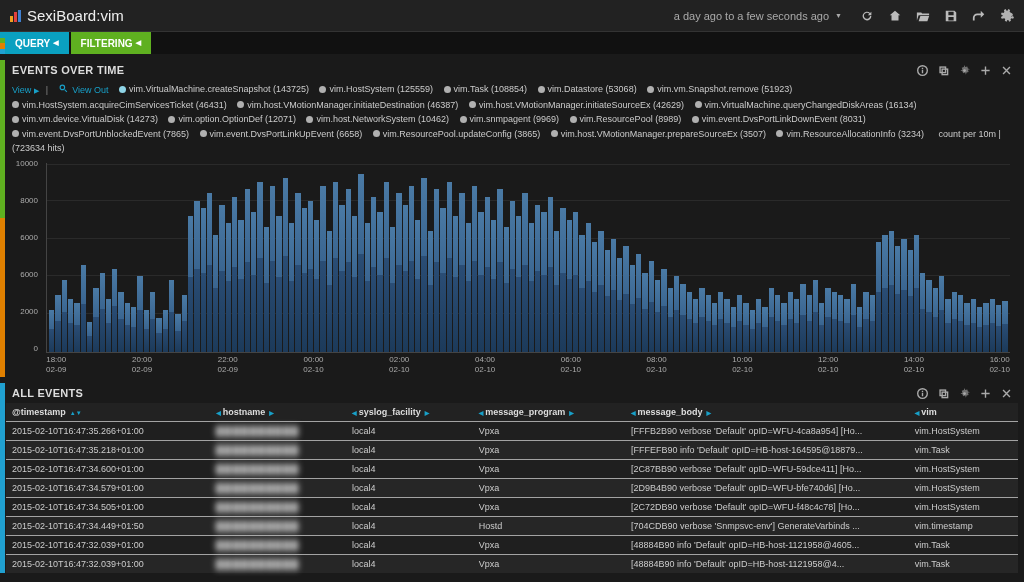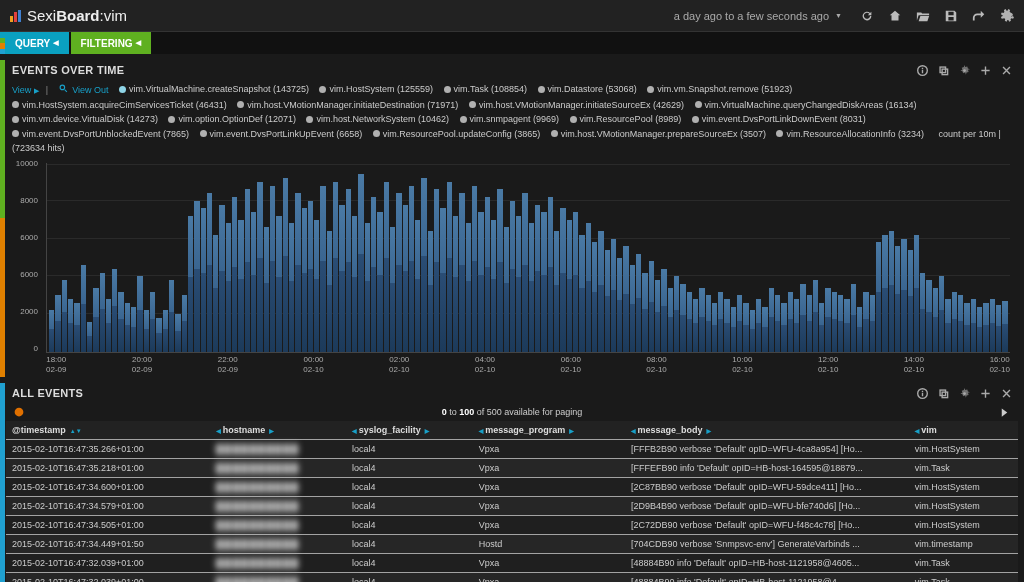--- a/index.html
+++ b/index.html
@@ -22,21 +22,21 @@
   padding: 0 10px;
   border-bottom: 1px solid #333;
 }
 .logo-icon { display: inline-flex; gap: 1px; margin-right: 6px; }
 .logo-icon span { width: 3px; display: inline-block; }
 .logo-icon .b1 { height: 6px; background: #f0a020; margin-top: 6px; }
 .logo-icon .b2 { height: 10px; background: #e04040; margin-top: 2px; }
 .logo-icon .b3 { height: 12px; background: #4080d0; }
 .logo-text { font-size: 15px; color: #eee; display: flex; align-items: baseline; }
 .logo-text .thin { font-weight: 300; }
-.logo-text .bold { font-weight: 700; }
+.logo-text .bold { font-weight: 400; }
 .topbar-spacer { flex: 1; }
 .topbar-time { color: #aaa; font-size: 11px; margin-right: 6px; }
 .topbar-caret { color: #aaa; font-size: 7px; cursor: pointer; }
 .topbar-icons { display: flex; gap: 14px; margin-left: 18px; }
 .topbar-icons .ico { color: #bbb; width: 14px; height: 14px; cursor: pointer; }
 
 
 .subnav {
   height: 22px;
   background: #111;
@@ -262,21 +262,21 @@
           <span class="legend-dot" style="background: rgb(176, 176, 176);"></span>
           <span>vim.Datastore (53068)</span>
         </span> <span class="legend-item">
           <span class="legend-dot" style="background: rgb(176, 176, 176);"></span>
           <span>vim.vm.Snapshot.remove (51923)</span>
         </span> <span class="legend-item">
           <span class="legend-dot" style="background: rgb(176, 176, 176);"></span>
           <span>vim.HostSystem.acquireCimServicesTicket (46431)</span>
         </span> <span class="legend-item">
           <span class="legend-dot" style="background: rgb(176, 176, 176);"></span>
-          <span>vim.host.VMotionManager.initiateDestination (71971)</span>
+          <span>vim.host.VMotionManager.initiateDestination (46387)</span>
         </span> <span class="legend-item">
           <span class="legend-dot" style="background: rgb(176, 176, 176);"></span>
           <span>vim.host.VMotionManager.initiateSourceEx (42629)</span>
         </span> <span class="legend-item">
           <span class="legend-dot" style="background: rgb(176, 176, 176);"></span>
           <span>vim.VirtualMachine.queryChangedDiskAreas (16134)</span>
         </span> <span class="legend-item">
           <span class="legend-dot" style="background: rgb(176, 176, 176);"></span>
           <span>vim.vm.device.VirtualDisk (14273)</span>
         </span> <span class="legend-item">
@@ -519,31 +519,20 @@
           <path d="M8 0l1 3 3-1 1 3 3 1-3 1 1 3-3 1-1 3-1-3-3 1-1-3-3-1 3-1-1-3 3-1 1-3z" opacity=".6"></path>
         </svg>
       <svg class="pico ico-shape" viewBox="0 0 16 16">
           <path d="M7 2h2v5h5v2H9v5H7V9H2V7h5V2z"></path>
         </svg>
       <svg class="pico ico-shape" viewBox="0 0 16 16">
           <path d="M3 3l10 10M13 3L3 13" stroke="currentColor" stroke-width="2"></path>
         </svg>
     </div>
   </div>
-  <div class="paging-bar">
-    <svg class="paging-arrow-left ico-shape" viewBox="0 0 16 16">
-        <circle cx="8" cy="8" r="7" fill="currentColor"></circle>
-      </svg>
-    <span class="paging-text">
-      <b>0</b> to <b>100</b> <span>of 500 available for paging</span>
-    </span>
-    <svg class="paging-arrow-right ico-shape" viewBox="0 0 16 16">
-        <path d="M4 2l8 6-8 6V2z"></path>
-      </svg>
-  </div>
   <div class="table-wrap">
     <table class="events">
       <thead>
         <tr>
           <th><span>@timestamp</span><span class="sort-arrows right">▲▼</span></th>
           <th><span class="sort-arrows">◀</span><span>hostname</span><span class="sort-arrows right">▶</span></th>
           <th><span class="sort-arrows">◀</span><span>syslog_facility</span><span class="sort-arrows right">▶</span></th>
           <th><span class="sort-arrows">◀</span><span>message_program</span><span class="sort-arrows right">▶</span></th>
           <th><span class="sort-arrows">◀</span><span>message_body</span><span class="sort-arrows right">▶</span></th>
           <th><span class="sort-arrows">◀</span><span>vim</span></th>

